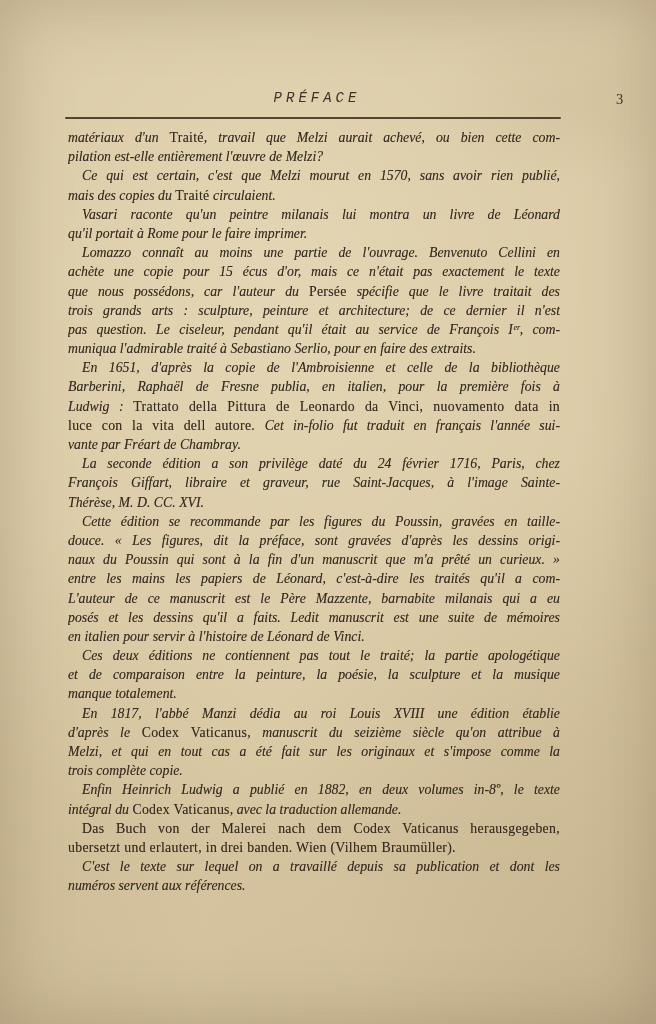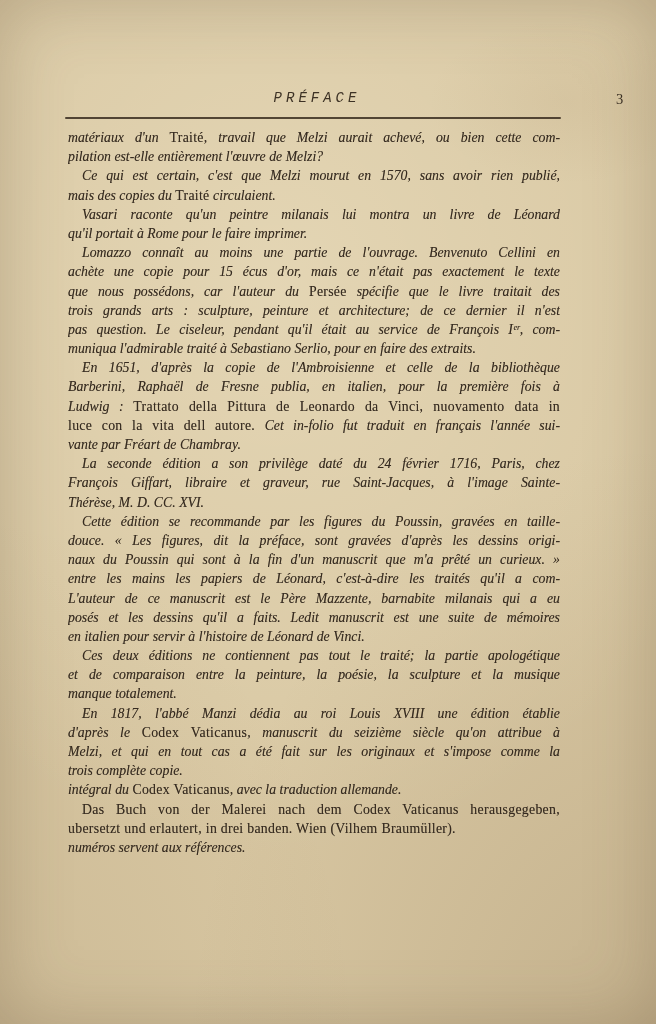--- a/index.html
+++ b/index.html
@@ -127,23 +127,25 @@
         <div class="line"><span class="i">et de comparaison entre la peinture, la poésie, la sculpture et la musique</span></div>
         <div class="line last"><span class="i">manque totalement.</span></div>
       </div>
       <div class="para">
         <div class="line indent"><span class="i">En 1817, l'abbé Manzi dédia au roi Louis XVIII une édition établie</span></div>
         <div class="line"><span class="i">d'après le </span><span class="r">Codex Vaticanus</span><span class="i">, manuscrit du seizième siècle qu'on attribue à</span></div>
         <div class="line"><span class="i">Melzi, et qui en tout cas a été fait sur les originaux et s'impose comme la</span></div>
         <div class="line last"><span class="i">trois complète copie.</span></div>
       </div>
       <div class="para">
+        <div class="line indent"><span class="i">Enfin Heinrich Ludwig a publié en 1882, en deux volumes in-8º, le texte</span></div>
         <div class="line last"><span class="i">intégral du </span><span class="r">Codex Vaticanus</span><span class="i">, avec la traduction allemande.</span></div>
       </div>
       <div class="para">
         <div class="line indent"><span class="r">Das Buch von der Malerei nach dem Codex Vaticanus herausgegeben,</span></div>
         <div class="line last"><span class="r">ubersetzt und erlautert, in drei banden. Wien (Vilhem Braumüller).</span></div>
       </div>
       <div class="para">
+        <div class="line indent"><span class="i">C'est le texte sur lequel on a travaillé depuis sa publication et dont les</span></div>
         <div class="line last"><span class="i">numéros servent aux références.</span></div>
       </div>
     </div>
 </div>
 
 </body></html>

